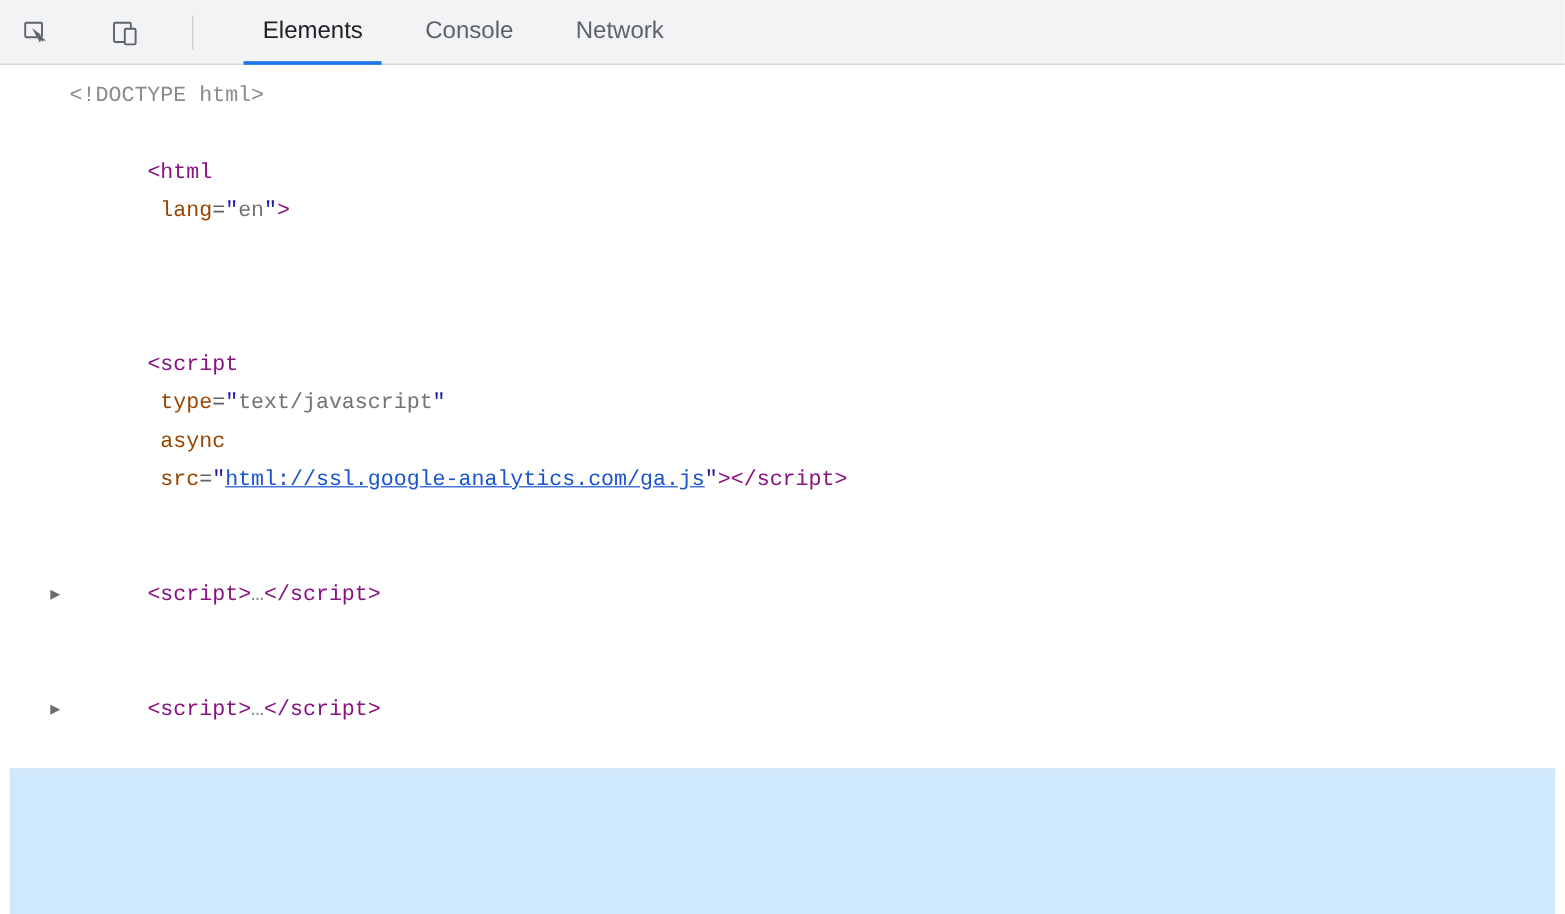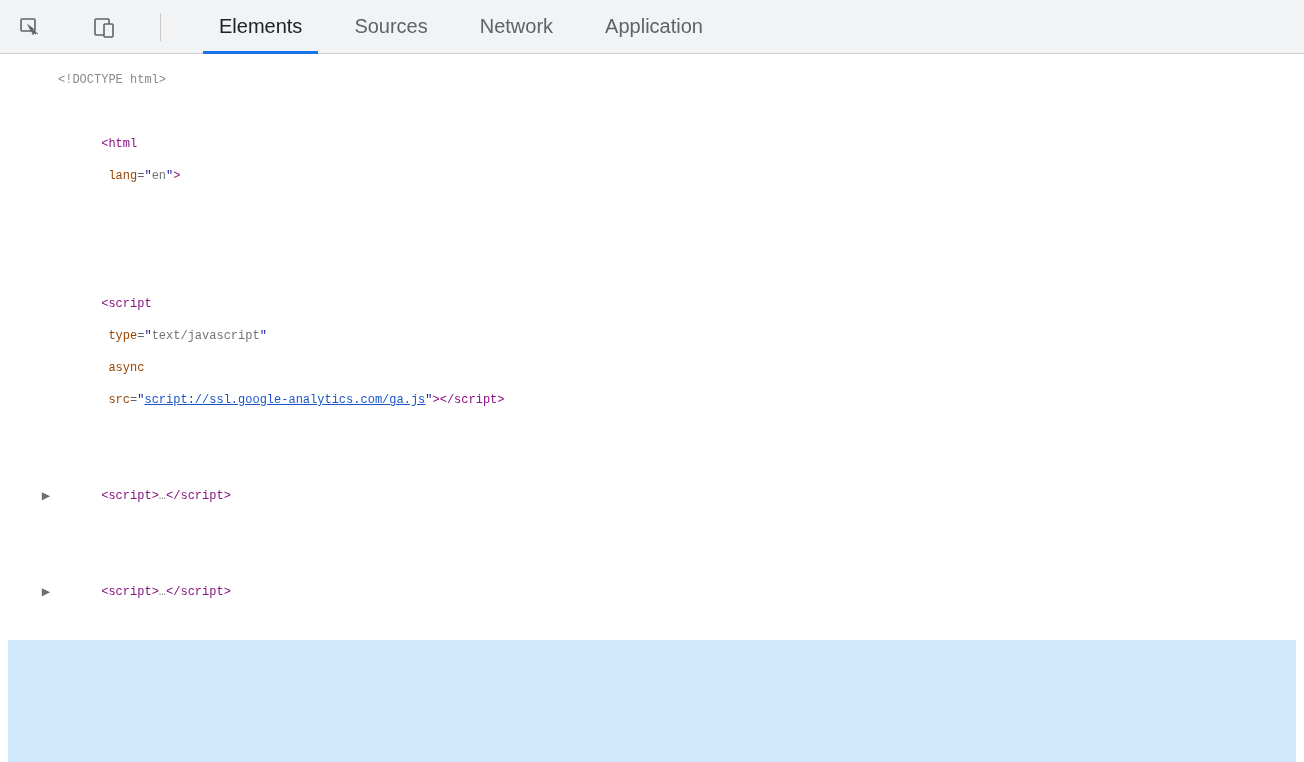--- a/index.html
+++ b/index.html
@@ -51,21 +51,21 @@
   }
   .tab.active::after {
     content: "";
     position: absolute; left: 10px; right: 10px; bottom: -1px;
     height: 3px; background: #1a73e8;
   }
   
   .dom-panel {
     padding: 10px 8px 8px 8px;
     font-family: Menlo, Consolas, "Courier New", monospace;
-    font-size: 12px;
+    font-size: 18px;
     line-height: 32px;
     color: #333;
     overflow: auto;
     height: calc(100% - 54px);
     white-space: nowrap;
   }
   .row {
     display: flex;
     align-items: center;
     padding-left: 4px;
@@ -116,23 +116,22 @@
   </div>
   <div class="icon-btn">
     <svg viewBox="0 0 24 24">
         <rect x="3" y="4" width="14" height="16" rx="1"></rect>
         <rect x="12" y="9" width="9" height="13" rx="1" fill="#f1f3f4"></rect>
       </svg>
   </div>
   <div class="vsep"></div>
   <div class="tabs">
     <div class="tab active">Elements</div>
-    <div class="tab">Sources</div>
+    <div class="tab">Console</div>
     <div class="tab">Network</div>
-    <div class="tab">Application</div>
   </div>
 </div>
 
 <div class="dom-panel">
 
   <div class="row">
     <span class="gutter"></span>
     <span class="code t-gray">&lt;!DOCTYPE html&gt;</span>
   </div>
 
@@ -144,21 +143,21 @@
     </span>
   </div>
 
   <div class="row">
     <span class="gutter"></span>
     <span class="code">
       <span class="ind" style="width:24px"></span>
       <span class="t-punct">&lt;</span><span class="t-tag">script</span>
       <span> </span><span class="t-attr">type</span><span class="t-eq">=</span><span class="t-quote">"</span><span class="t-val">text/javascript</span><span class="t-quote">"</span>
       <span> </span><span class="t-attr">async</span>
-      <span> </span><span class="t-attr">src</span><span class="t-eq">=</span><span class="t-quote">"</span><span class="t-link">script://ssl.google-analytics.com/ga.js</span><span class="t-quote">"</span><span class="t-punct">&gt;</span><span class="t-punct">&lt;/</span><span class="t-tag">script</span><span class="t-punct">&gt;</span>
+      <span> </span><span class="t-attr">src</span><span class="t-eq">=</span><span class="t-quote">"</span><span class="t-link">html://ssl.google-analytics.com/ga.js</span><span class="t-quote">"</span><span class="t-punct">&gt;</span><span class="t-punct">&lt;/</span><span class="t-tag">script</span><span class="t-punct">&gt;</span>
     </span>
   </div>
 
   <div class="row">
     <span class="gutter">
         <span class="arrow right"></span>
       </span>
     <span class="code">
       <span class="t-punct">&lt;</span><span class="t-tag">script</span><span class="t-punct">&gt;</span><span class="t-gray">…</span><span class="t-punct">&lt;/</span><span class="t-tag">script</span><span class="t-punct">&gt;</span>
     </span>

